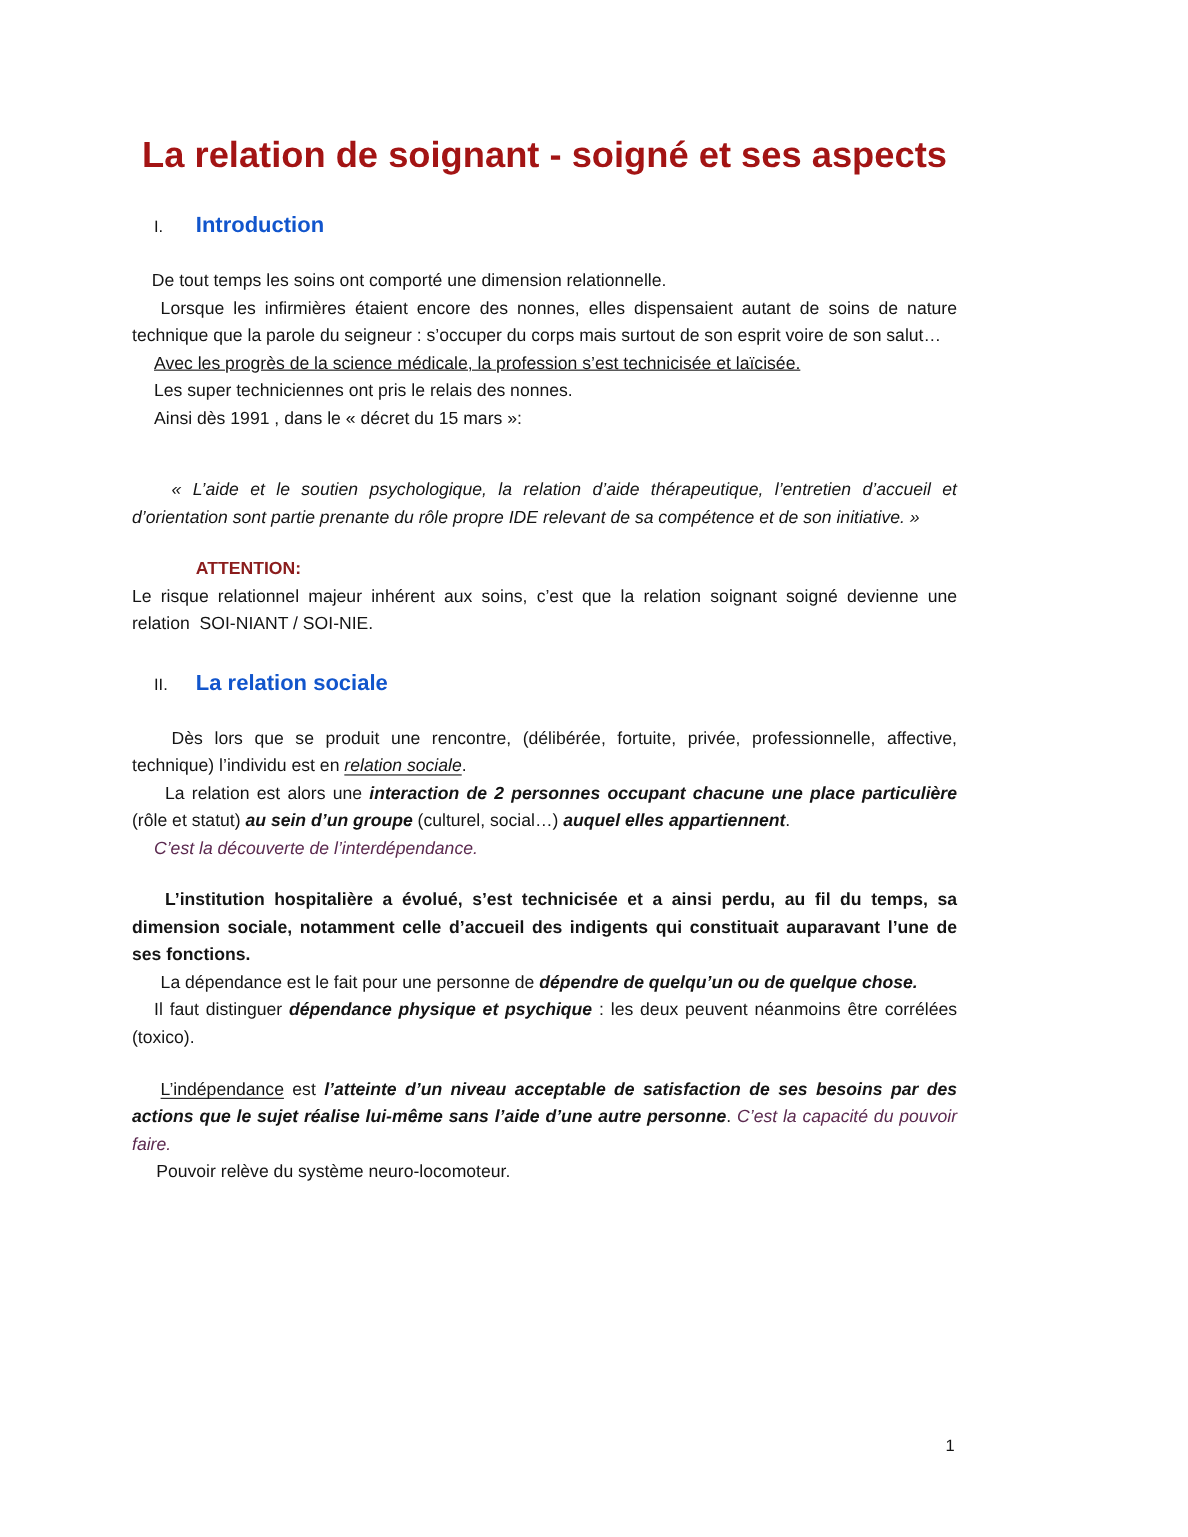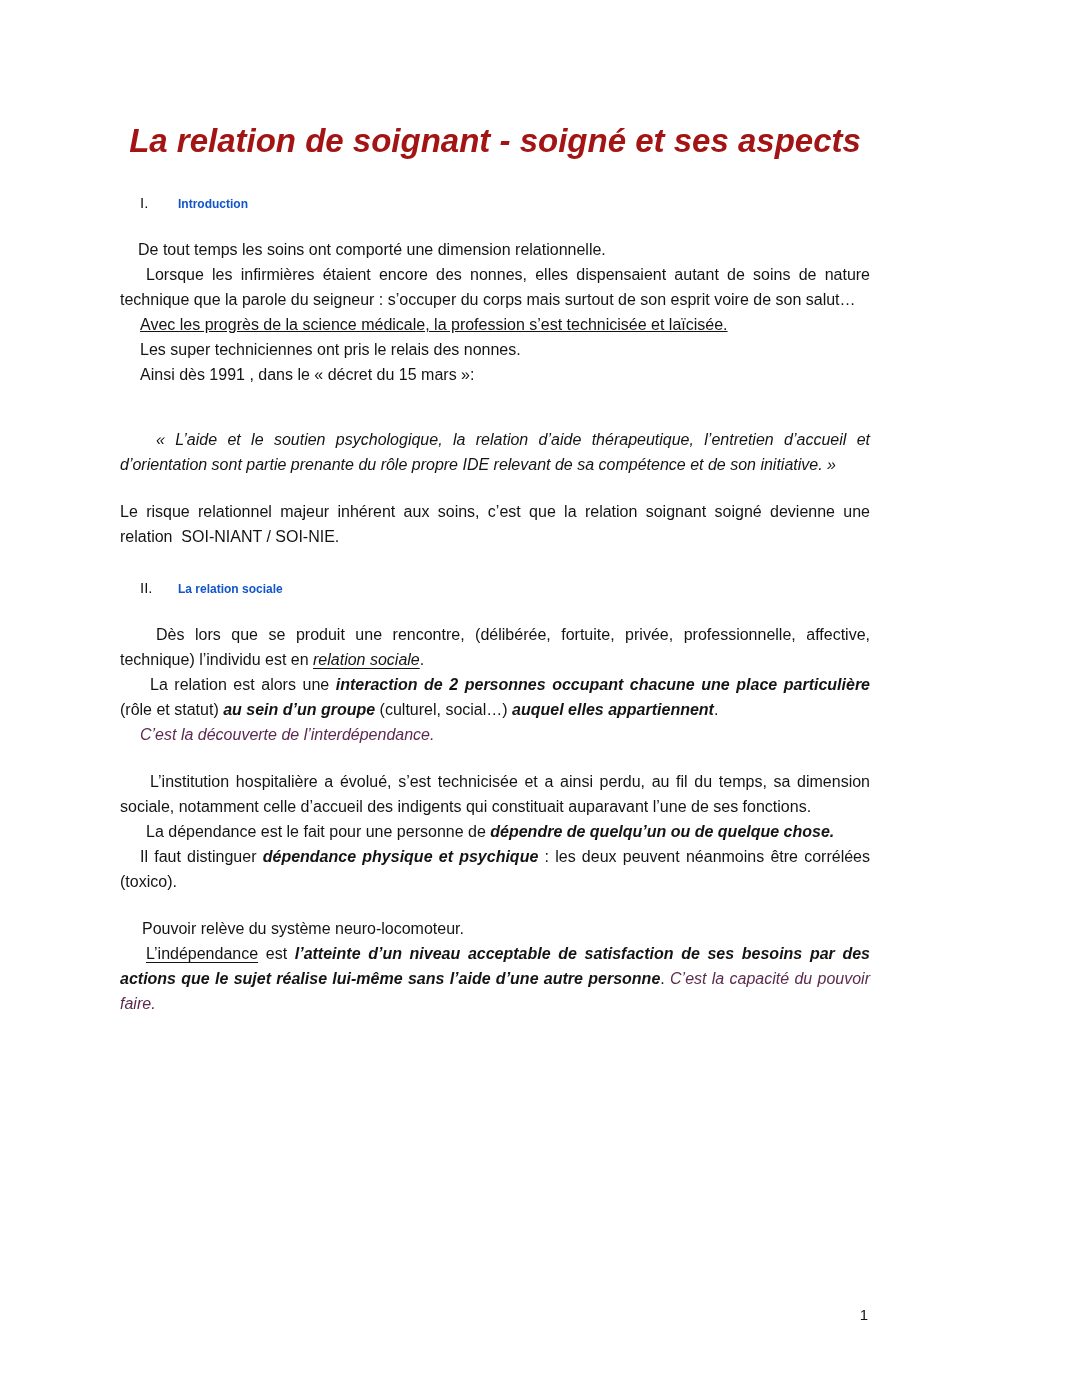--- a/index.html
+++ b/index.html
@@ -18,21 +18,20 @@
     padding-top:118px;
     box-sizing:content-box;
   }
   .doc-title{
     color:var(--title-red,#a31414);
     font-weight:700;
     font-size:33px;
     line-height:46px;
     text-align:center;
     margin:0 0 0 0;
-    font-style:italic;
   }
   .blk.heading{
     display:flex;
     align-items:baseline;
     margin-top:30px;
     margin-bottom:26px;
   }
   .heading .numeral{
     flex:0 0 58px;
     width:58px;
@@ -43,21 +42,21 @@
   }
   .heading .numeral.blue{
     color:var(--heading-blue,#1155cc);
     font-weight:700;
     font-size:20px;
     padding-left:0;
   }
   .heading .hlabel{
     color:var(--heading-blue,#1155cc);
     font-weight:700;
-    font-size:12px;
+    font-size:20px;
   }
   .blk.para{
     margin:0;
     font-size:16px;
     line-height:25px;
     text-align:justify;
   }
   .blk.spacer{height:22px;}
   .run.i{font-style:italic;}
   .run.b{font-weight:700;}
@@ -83,31 +82,32 @@
           <span class="numeral">I.</span>
           <span class="hlabel">Introduction</span>
         </div>
         <div class="blk para" style="text-indent: 18px;"><span class="run">De tout temps les soins ont comporté une dimension relationnelle.</span></div>
         <div class="blk para" style="text-indent: 26px;"><span class="run">Lorsque les infirmières étaient encore des nonnes, elles dispensaient autant de soins de nature technique que la parole du seigneur : s’occuper du corps mais surtout de son esprit voire de son salut…</span></div>
         <div class="blk para" style="text-indent: 20px; text-decoration: underline;"><span class="run">Avec les progrès de la science médicale, la profession s’est technicisée et laïcisée.</span></div>
         <div class="blk para" style="text-indent: 20px;"><span class="run">Les super techniciennes ont pris le relais des nonnes.</span></div>
         <div class="blk para" style="text-indent: 20px;"><span class="run">Ainsi dès 1991 , dans le « décret du 15 mars »:</span></div>
         <div class="blk para" style="text-indent: 36px; margin-top: 40px;"><span class="run i">« L’aide et le soutien psychologique, la relation d’aide thérapeutique, l’entretien d’accueil et d’orientation sont partie prenante du rôle propre IDE relevant de sa compétence et de son initiative. »</span></div>
         <div class="blk spacer"></div>
+        <div class="blk para" style="text-indent: 58px;"><span class="run b attn">ATTENTION:</span></div>
         <div class="blk para" style="text-indent: 0px;"><span class="run">Le risque relationnel majeur inhérent aux soins, c’est que la relation soignant soigné devienne une relation &nbsp;SOI-NIANT / SOI-NIE.</span></div>
         <div class="blk heading">
           <span class="numeral">II.</span>
           <span class="hlabel">La relation sociale</span>
         </div>
         <div class="blk para" style="text-indent: 36px;"><span class="run">Dès lors que se produit une rencontre, (délibérée, fortuite, privée, professionnelle, affective, technique) l’individu est en </span><span class="run i u">relation sociale</span><span class="run">.</span></div>
         <div class="blk para" style="text-indent: 30px;"><span class="run">La relation est alors une </span><span class="run b i">interaction de 2 personnes occupant chacune une place particulière</span><span class="run"> (rôle et statut) </span><span class="run b i">au sein d’un groupe</span><span class="run"> (culturel, social…) </span><span class="run b i">auquel elles appartiennent</span><span class="run">.</span></div>
         <div class="blk para" style="text-indent: 20px;"><span class="run i plum">C’est la découverte de l’interdépendance.</span></div>
         <div class="blk spacer"></div>
-        <div class="blk para" style="text-indent: 30px;"><span class="run">L’institution hospitalière a évolué, s’est technicisée et a ainsi perdu, au fil du temps, sa dimension sociale, notamment celle d’accueil des indigents qui constituait auparavant l’une de ses fonctions.</span></div>
+        <div class="blk para" style="text-indent: 30px; font-weight: bold;"><span class="run">L’institution hospitalière a évolué, s’est technicisée et a ainsi perdu, au fil du temps, sa dimension sociale, notamment celle d’accueil des indigents qui constituait auparavant l’une de ses fonctions.</span></div>
         <div class="blk para" style="text-indent: 26px;"><span class="run">La dépendance est le fait pour une personne de </span><span class="run b i">dépendre de quelqu’un ou de quelque chose.</span></div>
         <div class="blk para" style="text-indent: 20px;"><span class="run">Il faut distinguer </span><span class="run b i">dépendance physique et psychique</span><span class="run"> : les deux peuvent néanmoins être corrélées (toxico).</span></div>
         <div class="blk spacer"></div>
+        <div class="blk para" style="text-indent: 26px;"><span class="run u">L’indépendance</span><span class="run"> est </span><span class="run b i">l’atteinte d’un niveau acceptable de satisfaction de ses besoins par des actions que le sujet réalise lui-même sans l’aide d’une autre personne</span><span class="run">. </span><span class="run i plum">C’est la capacité du pouvoir faire.</span></div>
         <div class="blk para" style="text-indent: 22px;"><span class="run">Pouvoir relève du système neuro-locomoteur.</span></div>
-        <div class="blk para" style="text-indent: 26px;"><span class="run u">L’indépendance</span><span class="run"> est </span><span class="run b i">l’atteinte d’un niveau acceptable de satisfaction de ses besoins par des actions que le sujet réalise lui-même sans l’aide d’une autre personne</span><span class="run">. </span><span class="run i plum">C’est la capacité du pouvoir faire.</span></div>
       </div>
   </div>
   <div class="page-number">1</div>
 </div>
 
 </body></html>

